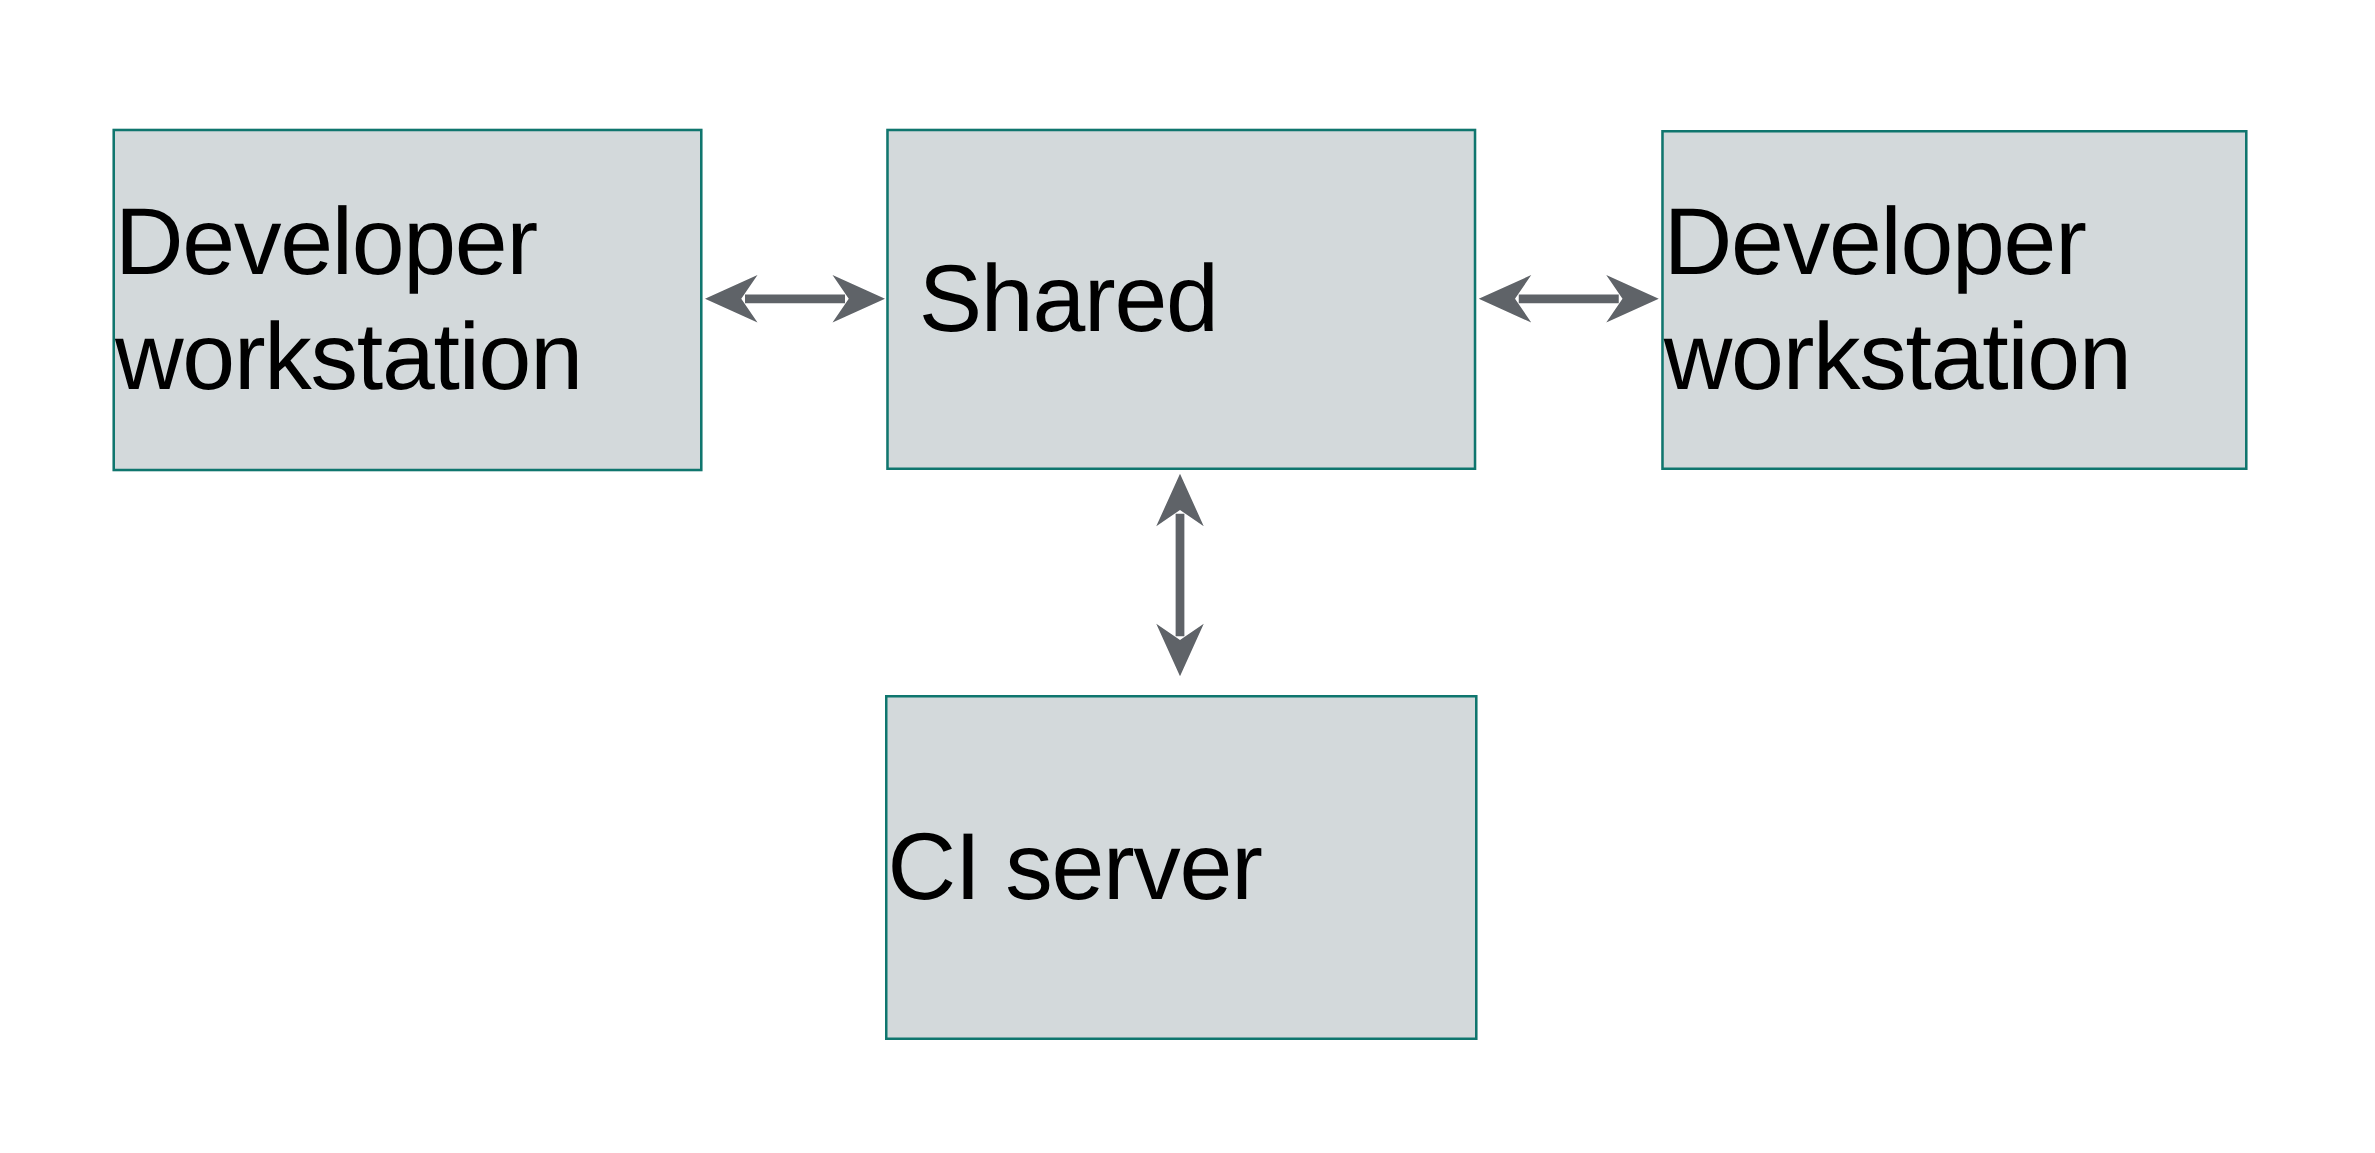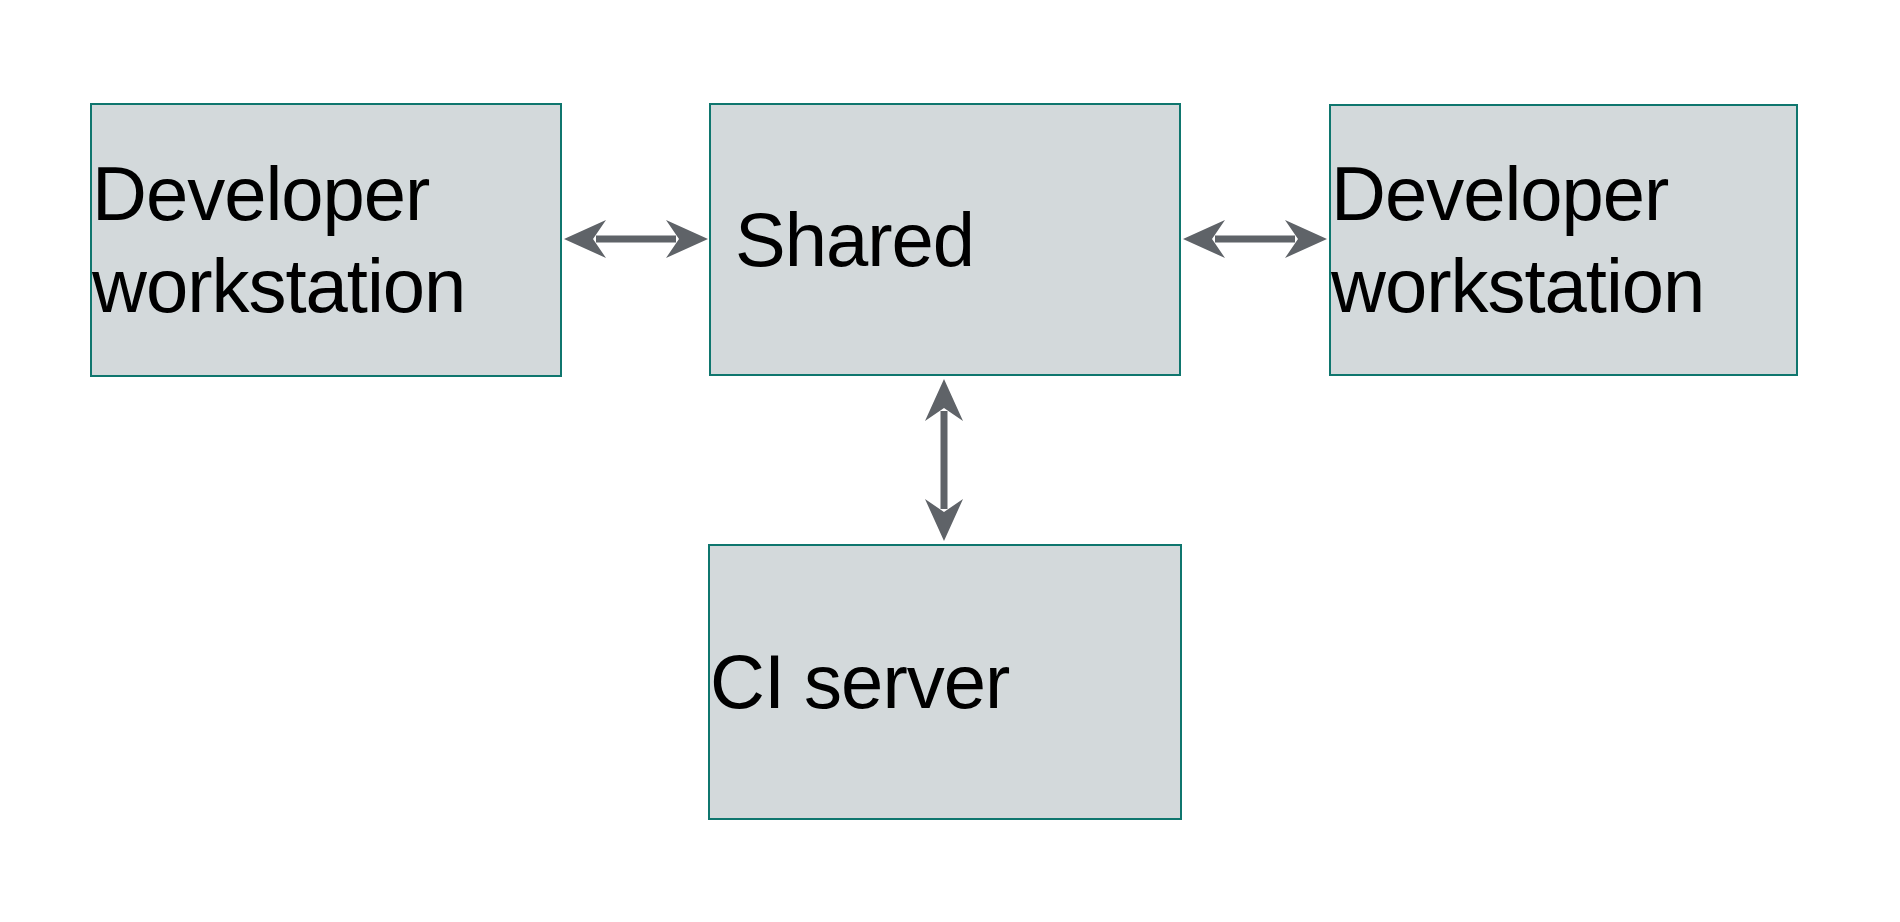--- a/index.html
+++ b/index.html
@@ -27,21 +27,21 @@
     color: #000000;
     font-size: 76px;
     line-height: 92px;
     letter-spacing: -1px;
     text-align: center;
     white-space: nowrap;
   }
   .node-dev-left   { left: 90px;   top: 103px; width: 472px; height: 274px; }
   .node-cache      { left: 709px;  top: 103px; width: 472px; height: 273px; padding-left: 24px; }
   .node-dev-right  { left: 1329px; top: 104px; width: 469px; height: 272px; }
-  .node-ci         { left: 708px;  top: 544px; width: 474px; height: 276px; }
+  .node-ci         { left: 708px;  top: 556px; width: 474px; height: 276px; }
   .arrow {
     position: absolute;
     display: block;
   }
   .arrow line { stroke: #5f6368; }
   .arrow polygon { fill: #5f6368; }
   .arrow-h1 { left: 562px;  top: 215px; }
   .arrow-h2 { left: 1181px; top: 215px; }
   .arrow-v  { left: 920px;  top: 377px; }
 </style>

